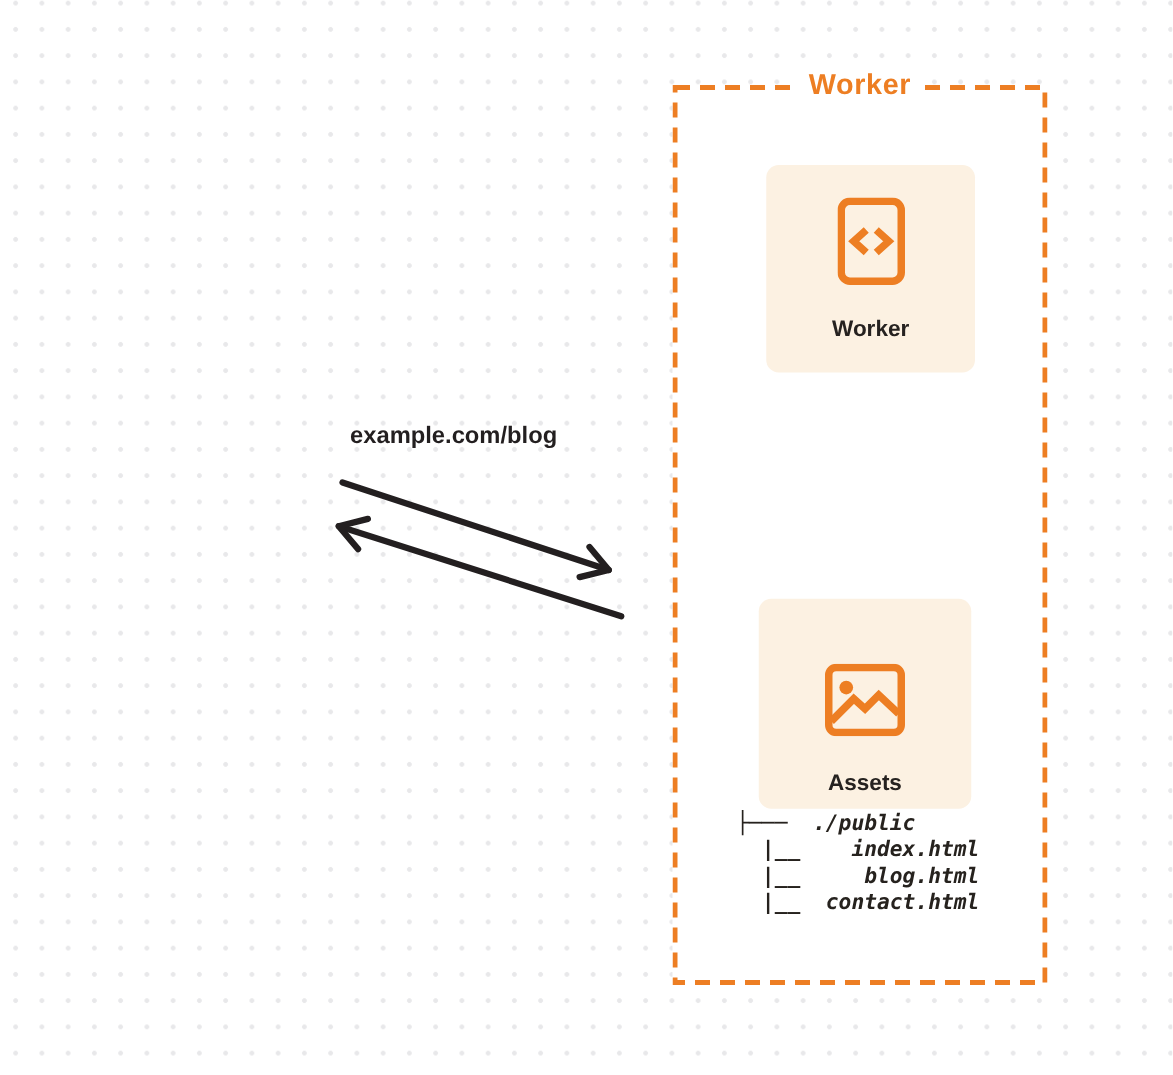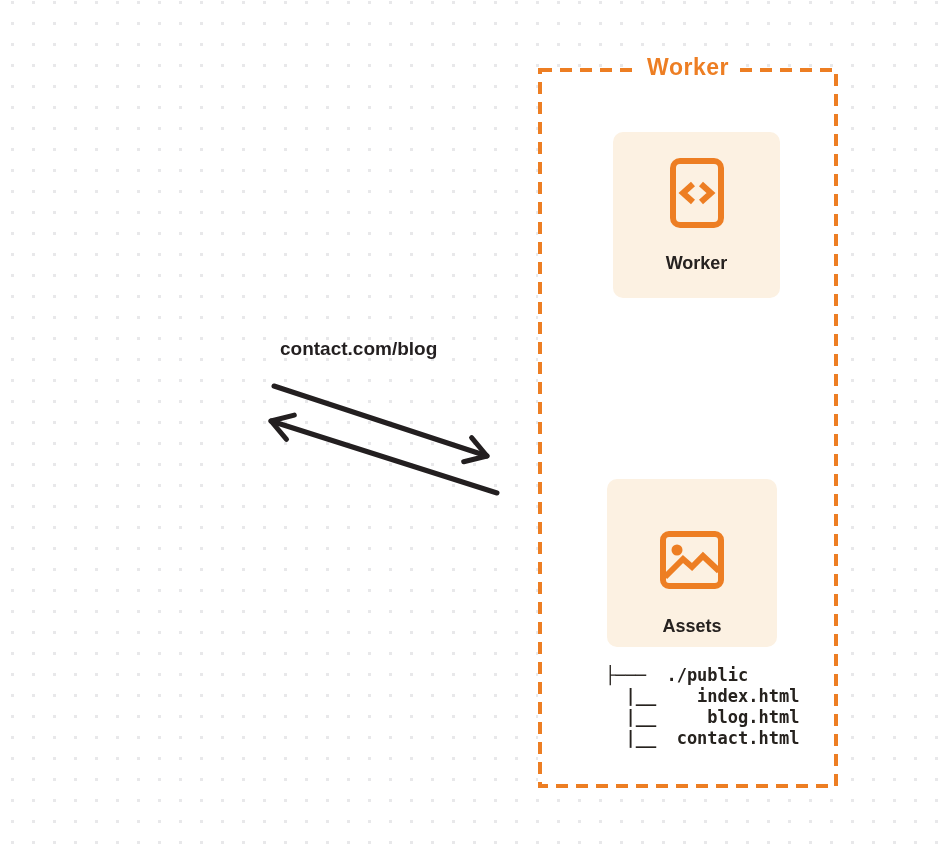--- a/index.html
+++ b/index.html
@@ -69,47 +69,48 @@
   .worker-card { left: 75px; top: 64px; width: 167px; height: 166px; padding-top: 26px; box-sizing: border-box; }
   .worker-card .icon { margin-bottom: 25px; }
   .assets-card { left: 69px; top: 411px; width: 170px; height: 168px; padding-top: 52px; box-sizing: border-box; }
   .assets-card .icon { margin-bottom: 27px; }
   .card-label { font-size: 18px; font-weight: bold; color: #262220; }
 
   
   .file-tree {
     position: absolute;
     left: 51px; top: 581px;
-    margin: 16px;
+    margin: 0;
     font-family: "DejaVu Sans Mono", monospace;
     font-size: 17px;
     font-weight: bold;
     line-height: 21px;
     color: #26221e;
     white-space: pre;
+    font-style: italic;
   }
 </style>
 </head>
 <body>
 
 <div class="canvas">
 
   <svg class="arrows" viewBox="0 0 938 860" fill="none" xmlns="http://www.w3.org/2000/svg">
     <g stroke="#231f20" stroke-width="5" stroke-linecap="round" stroke-linejoin="round">
 
       <path d="M274 386 L487 456"></path>
       <path d="M463.7 461.7 L487 456 L471.6 437.6"></path>
 
       <path d="M497 493 L271 421"></path>
       <path d="M294.3 415.1 L271 421 L286.5 439.3"></path>
     </g>
   </svg>
 
 
-  <div class="request-label">contact.com/blog</div>
+  <div class="request-label">example.com/blog</div>
 
   <div class="project-box">
     <svg class="dashed-border" viewBox="0 0 300 720" xmlns="http://www.w3.org/2000/svg">
       <rect x="2" y="2" width="296" height="716" fill="none" stroke="#ed7e23" stroke-width="4" stroke-dasharray="12 8"></rect>
     </svg>
 
     <div class="project-label">Worker</div>
 
     <div class="card worker-card">
       <svg class="icon" width="54" height="70" viewBox="0 0 54 70" fill="none" xmlns="http://www.w3.org/2000/svg">

